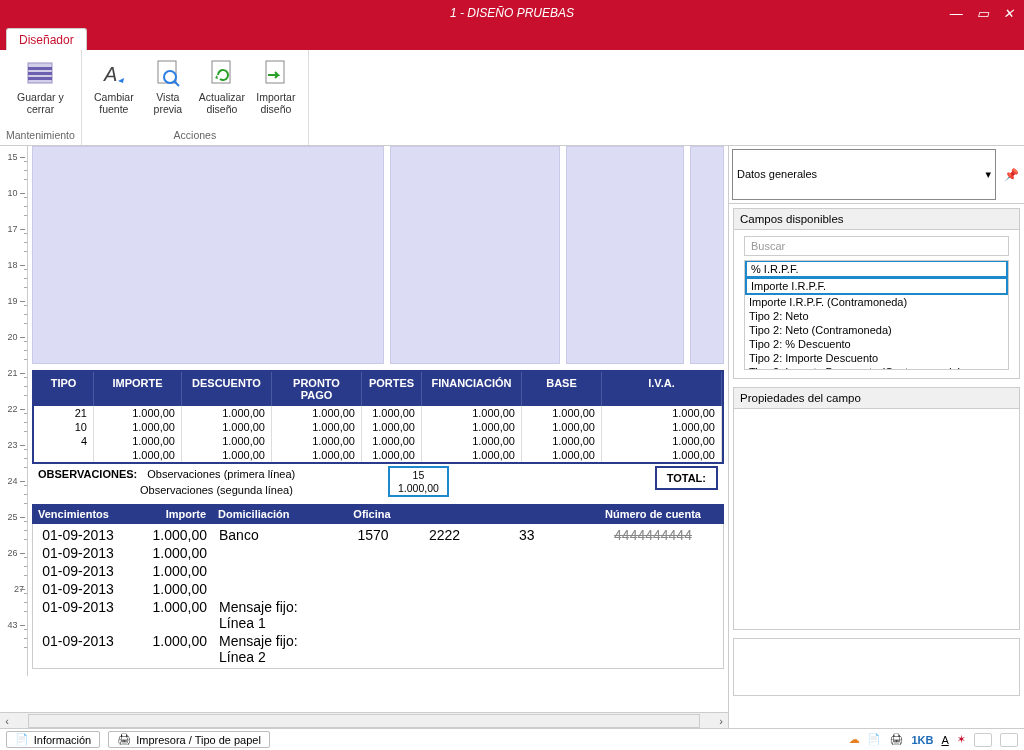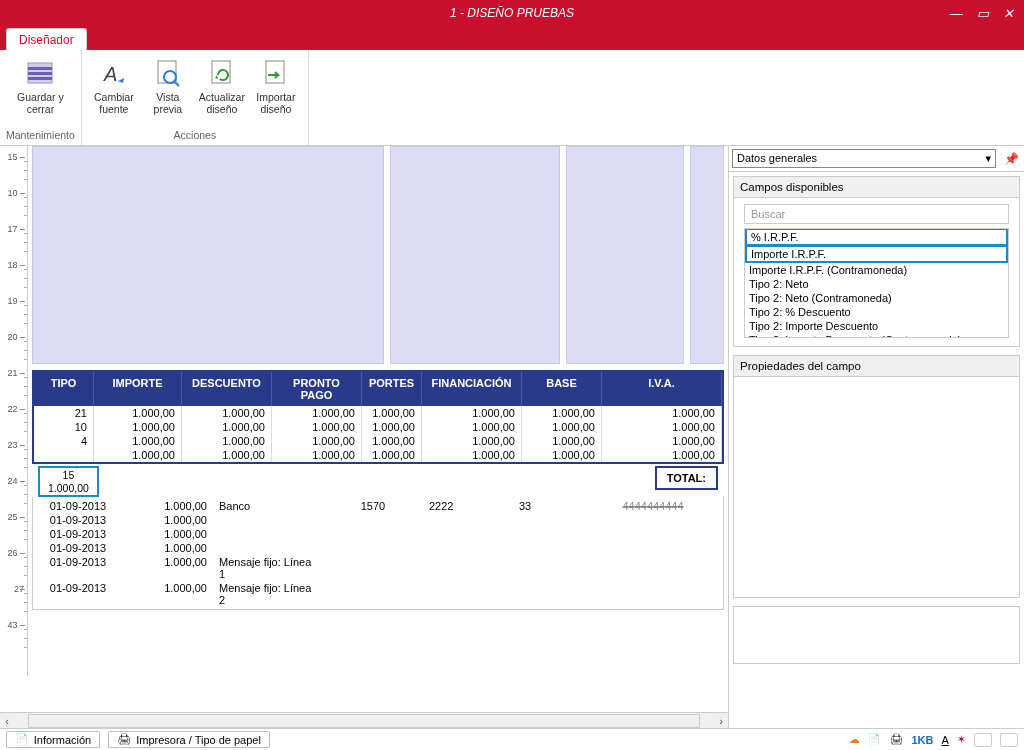--- a/index.html
+++ b/index.html
@@ -48,32 +48,32 @@
 .col-por { width: 60px; } .col-fin { width: 100px; } .col-base { width: 80px; } .col-iva { width: 80px; flex:1; }
 
 .obs-row { display: flex; align-items: center; gap: 10px; padding: 2px 6px; font-size: 11px; }
 .obs-row .lbl { font-weight: bold; }
 .sel-box { border: 2px solid #1e88cc; padding: 1px 8px; text-align: center; font-size: 10.5px; line-height: 1.2; }
 .total-box { border: 2px solid #2a3a8a; padding: 4px 10px; font-weight: bold; margin-left: auto; margin-right: 6px; }
 
 .venc-header { background: #2a3a8a; color: #fff; display: flex; font-weight: bold; font-size: 11px; margin-top: 6px; }
 .venc-header .vc { padding: 4px 6px; }
 .vcol1{width:90px}.vcol2{width:90px;text-align:right}.vcol3{width:110px}.vcol4{width:100px;text-align:center}.vcol5{width:90px}.vcol6{width:70px}.vcol7{flex:1;text-align:center}
-.venc-rows .vrow { display:flex; font-size:11px; }
+.venc-rows .vrow { display:flex; font-size:14px; }
 .venc-rows .vc { padding: 1px 6px; }
 .strike { text-decoration: line-through; color:#888; }
 
 .hscroll { height: 16px; border-top: 1px solid #ccc; background: #f0f0f0; display:flex; align-items:center; }
 .hscroll .track { flex:1; height:14px; background:#efefef; border:1px solid #ccc; position:relative; margin:0 14px;}
 .hscroll .arrow { width:14px; text-align:center; color:#555; cursor:pointer; }
 
 
 .side-panel { width: 300px; border-left: 1px solid #ccc; display: flex; flex-direction: column; background: #fff; }
 .side-top { display: flex; align-items: center; border-bottom: 1px solid #ccc; }
-.side-drop { flex:1; border: 1px solid #888; margin: 3px; padding: 2px 4px; font-size: 11px; background:#fff; }
+.side-drop { flex:1; border: 1px solid #888; margin: 3px; padding: 18px 4px; font-size: 11px; background:#fff; }
 .side-top .pin { padding: 0 5px; cursor:pointer; font-size:12px; color:#555; }
 .panel-section { border: 1px solid #ccc; margin: 4px; }
 .panel-title { background: #f0f0f0; border-bottom: 1px solid #ccc; padding: 4px 6px; font-size: 11.5px; }
 .search-box { border: 1px solid #ccc; margin: 6px 10px 4px; padding: 3px 6px; color: #999; font-size: 11px; }
 .field-list { margin: 0 10px 8px; border: 1px solid #ccc; height: 110px; overflow-y: scroll; font-size: 11px; }
 .field-list .item { padding: 1px 4px; cursor:pointer; }
 .field-list .selrow { border: 2px solid #1e88cc; margin-top:-1px; }
 .panel-body { height: 220px; }
 .panel-body.small { height: 56px; }
 
@@ -284,28 +284,46 @@
                   <div class="dc col-pp">1.000,00</div>
                   <div class="dc col-por">1.000,00</div>
                   <div class="dc col-fin">1.000,00</div>
                   <div class="dc col-base">1.000,00</div>
                   <div class="dc col-iva">1.000,00</div>
                 </div>
               </div>
           </div>
 
           <div style="display:flex; align-items:flex-start; margin:2px 4px 0;">
+            <div style="flex:0 0 350px">
+              <div class="obs-row">
+                <span class="lbl">OBSERVACIONES:</span>
+                <span>Observaciones (primera línea)</span>
+              </div>
+              <div class="obs-row" style="padding-left:108px">
+                <span>Observaciones (segunda línea)</span>
+              </div>
+            </div>
             <div class="sel-box" style="margin-left:6px">
               <div>15</div>
               <div>1.000,00</div>
             </div>
             <div style="flex:1"></div>
             <div class="total-box">TOTAL:</div>
           </div>
 
+          <div class="venc-header" id="venc-header" style="margin:6px 4px 0">
+              <div class="vc vcol1">Vencimientos</div>
+              <div class="vc vcol2">Importe</div>
+              <div class="vc vcol3">Domiciliación</div>
+              <div class="vc vcol4">Oficina</div>
+              <div class="vc vcol5"></div>
+              <div class="vc vcol6"></div>
+              <div class="vc vcol7">Número de cuenta</div>
+            </div>
           <div class="venc-rows" id="venc-body" style="margin:0 4px; border:1px solid #ccc; border-top:none; padding:2px 0">
               <div class="vrow">
                 <div class="vc vcol1" style="text-align: center;">01-09-2013</div>
                 <div class="vc vcol2" style="text-align: right;">1.000,00</div>
                 <div class="vc vcol3">Banco</div>
                 <div class="vc vcol4">1570</div>
                 <div class="vc vcol5">2222</div>
                 <div class="vc vcol6">33</div>
                 <div class="vc vcol7 strike">4444444444</div>
               </div>

